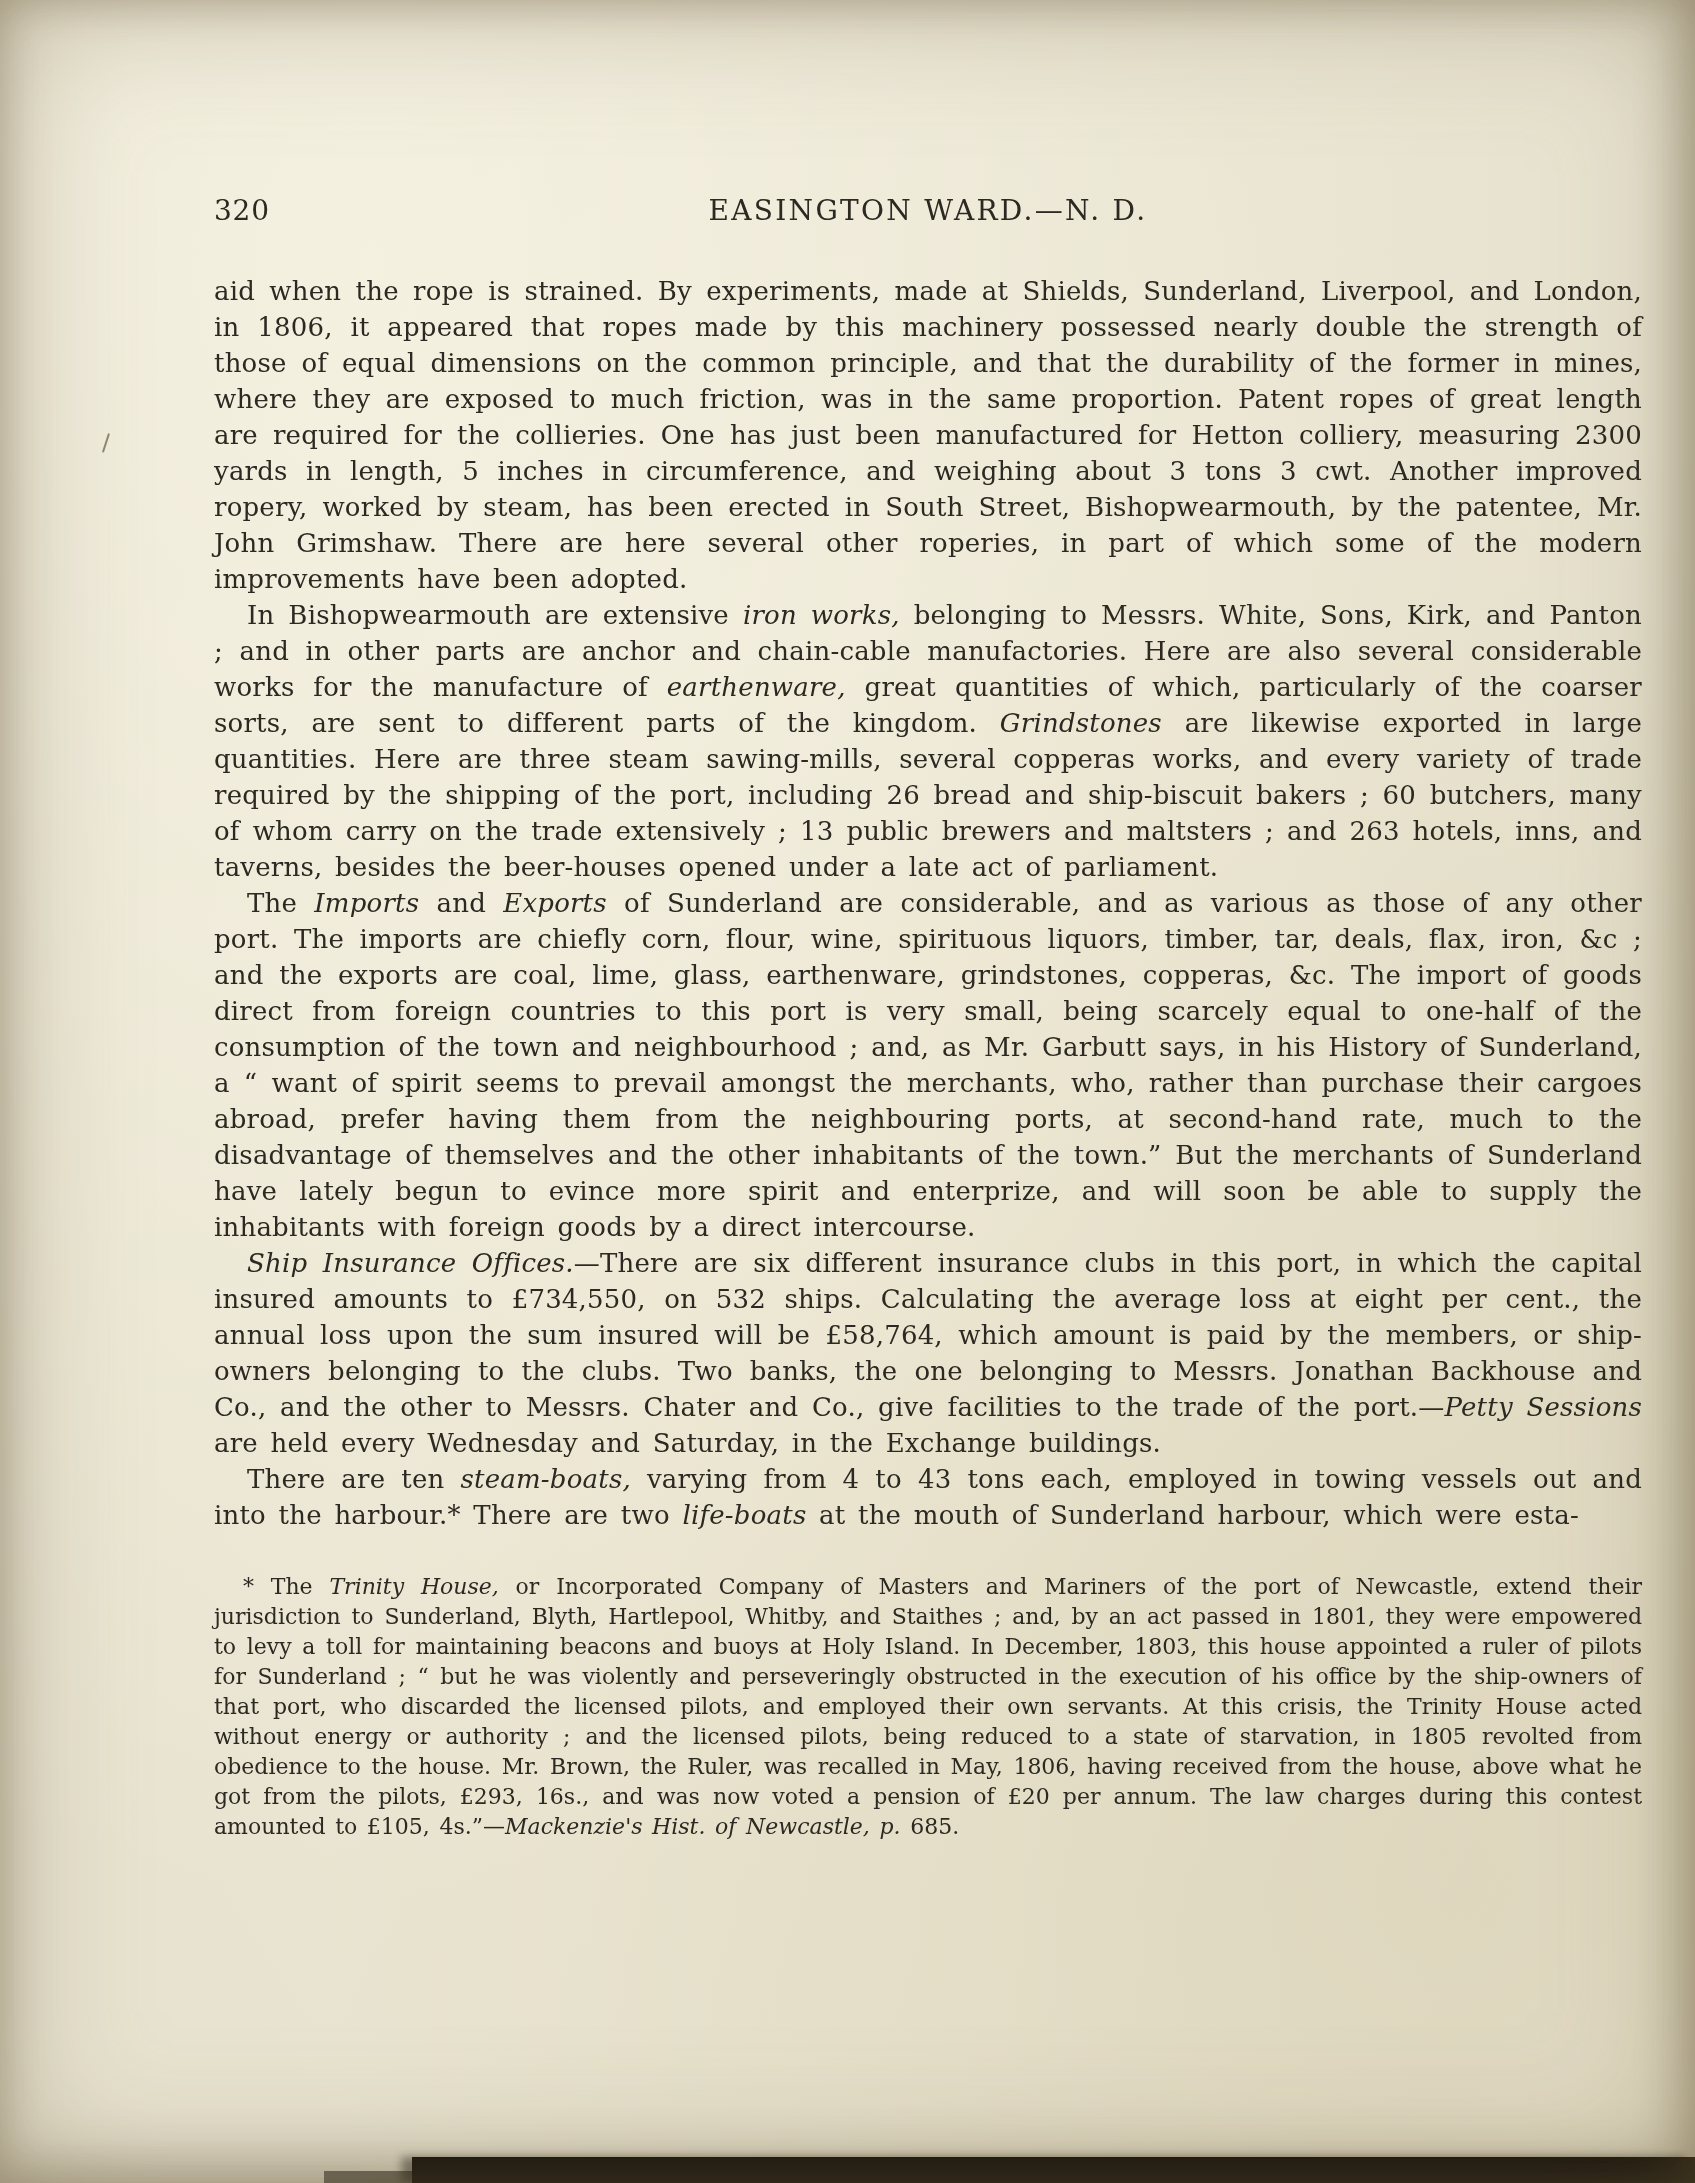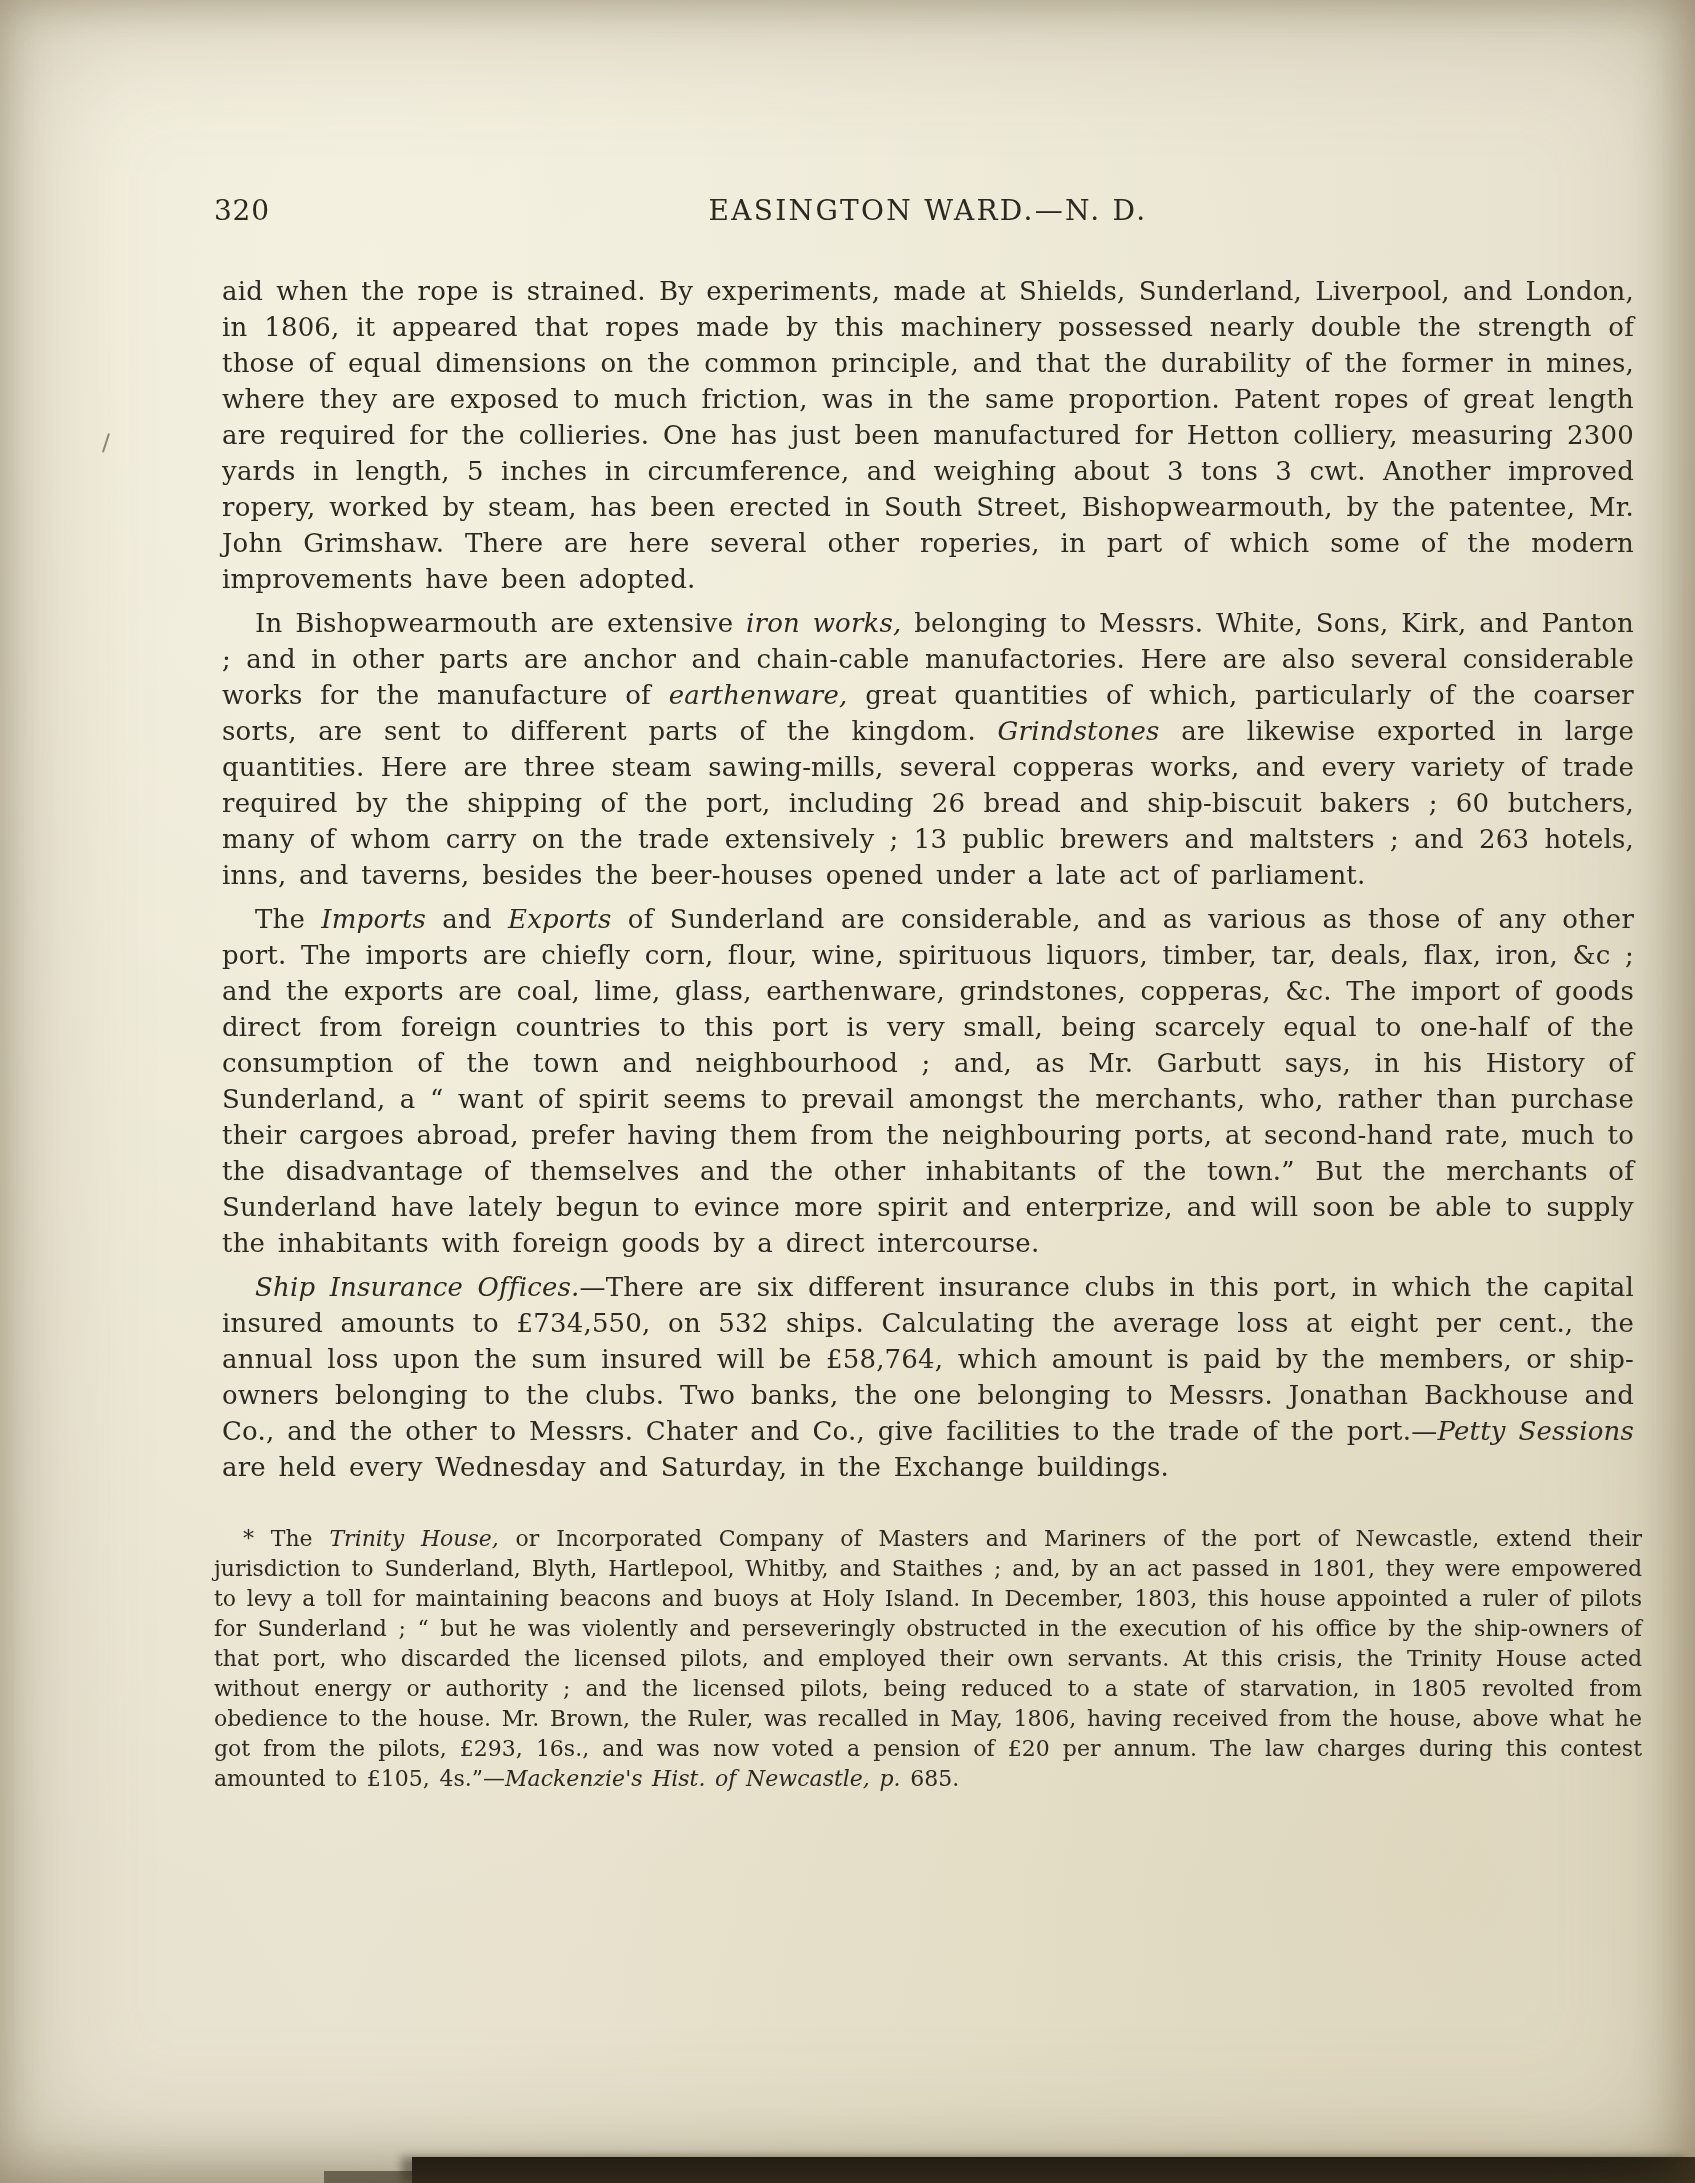--- a/index.html
+++ b/index.html
@@ -43,21 +43,21 @@
     font-size: 28px;
     letter-spacing: 0.8px;
   }
   .running-title {
     text-align: center;
     font-size: 28px;
     font-weight: normal;
     letter-spacing: 2.3px;
   }
   .body-text p {
-    margin: 8px;
+    margin: 0;
     font-size: 26px;
     line-height: 36px;
     text-align: justify;
     word-spacing: 0.16em;
     letter-spacing: 0.2px;
   }
   .body-text p.indent { text-indent: 33px; }
   .body-text em, .footnote em { font-style: italic; }
   .footnote {
     margin-top: 39px;
@@ -106,20 +106,21 @@
   <div class="page-header">
     <span class="page-number">320</span>
     <div class="running-title">EASINGTON WARD.—N. D.</div>
   </div>
 
   <div class="body-text">
     <p><span>aid when the rope is strained. By experiments, made at Shields, Sunderland, Liverpool, and London, in 1806, it appeared that ropes made by this machinery possessed nearly double the strength of those of equal dimensions on the common principle, and that the durability of the former in mines, where they are exposed to much friction, was in the same proportion. Patent ropes of great length are required for the collieries. One has just been manufactured for Hetton colliery, measuring 2300 yards in length, 5 inches in circumference, and weighing about 3 tons 3 cwt. Another improved ropery, worked by steam, has been erected in South Street, Bishopwearmouth, by the patentee, Mr. John Grimshaw. There are here several other roperies, in part of which some of the modern improvements have been adopted.</span></p>
     <p class="indent"><span>In Bishopwearmouth are extensive </span><em>iron works,</em><span> belonging to Messrs. White, Sons, Kirk, and Panton ; and in other parts are anchor and chain-cable manufactories. Here are also several considerable works for the manufacture of </span><em>earthenware,</em><span> great quantities of which, particularly of the coarser sorts, are sent to different parts of the kingdom. </span><em>Grindstones</em><span> are likewise exported in large quantities. Here are three steam sawing-mills, several copperas works, and every variety of trade required by the shipping of the port, including 26 bread and ship-biscuit bakers ; 60 butchers, many of whom carry on the trade extensively ; 13 public brewers and maltsters ; and 263 hotels, inns, and taverns, besides the beer-houses opened under a late act of parliament.</span></p>
     <p class="indent"><span>The </span><em>Imports</em><span> and </span><em>Exports</em><span> of Sunderland are considerable, and as various as those of any other port. The imports are chiefly corn, flour, wine, spirituous liquors, timber, tar, deals, flax, iron, &amp;c ; and the exports are coal, lime, glass, earthenware, grindstones, copperas, &amp;c. The import of goods direct from foreign countries to this port is very small, being scarcely equal to one-half of the consumption of the town and neighbourhood ; and, as Mr. Garbutt says, in his History of Sunderland, a “ want of spirit seems to prevail amongst the merchants, who, rather than purchase their cargoes abroad, prefer having them from the neighbouring ports, at second-hand rate, much to the disadvantage of themselves and the other inhabitants of the town.” But the merchants of Sunderland have lately begun to evince more spirit and enterprize, and will soon be able to supply the inhabitants with foreign goods by a direct intercourse.</span></p>
     <p class="indent"><em>Ship Insurance Offices.</em><span>—There are six different insurance clubs in this port, in which the capital insured amounts to £734,550, on 532 ships. Calculating the average loss at eight per cent., the annual loss upon the sum insured will be £58,764, which amount is paid by the members, or ship-owners belonging to the clubs. Two banks, the one belonging to Messrs. Jonathan Backhouse and Co., and the other to Messrs. Chater and Co., give facilities to the trade of the port.—</span><em>Petty Sessions</em><span> are held every Wednesday and Saturday, in the Exchange buildings.</span></p>
+    <p class="indent"><span>There are ten </span><em>steam-boats,</em><span> varying from 4 to 43 tons each, employed in towing vessels out and into the harbour.* There are two </span><em>life-boats</em><span> at the mouth of Sunderland harbour, which were esta-</span></p>
   </div>
 
   <div class="footnote">
     <p><span>* The </span><em>Trinity House,</em><span> or Incorporated Company of Masters and Mariners of the port of Newcastle, extend their jurisdiction to Sunderland, Blyth, Hartlepool, Whitby, and Staithes ; and, by an act passed in 1801, they were empowered to levy a toll for maintaining beacons and buoys at Holy Island. In December, 1803, this house appointed a ruler of pilots for Sunderland ; “ but he was violently and perseveringly obstructed in the execution of his office by the ship-owners of that port, who discarded the licensed pilots, and employed their own servants. At this crisis, the Trinity House acted without energy or authority ; and the licensed pilots, being reduced to a state of starvation, in 1805 revolted from obedience to the house. Mr. Brown, the Ruler, was recalled in May, 1806, having received from the house, above what he got from the pilots, £293, 16s., and was now voted a pension of £20 per annum. The law charges during this contest amounted to £105, 4s.”—</span><em>Mackenzie's Hist. of Newcastle, p.</em><span> 685.</span></p>
   </div>
 
   <div class="scan-artifact"></div>
   <div class="scan-band-tail"></div>
   <div class="scan-band"></div>
 

